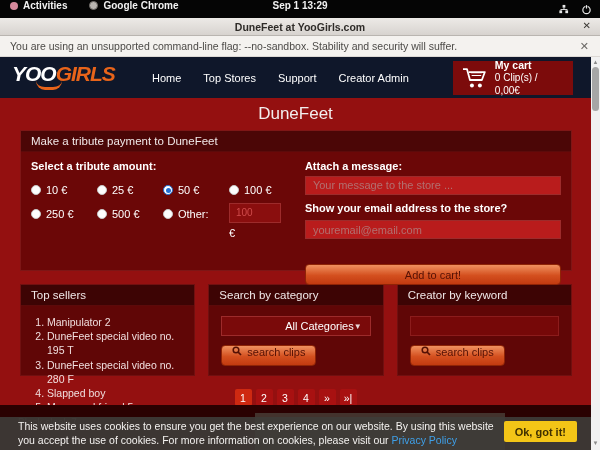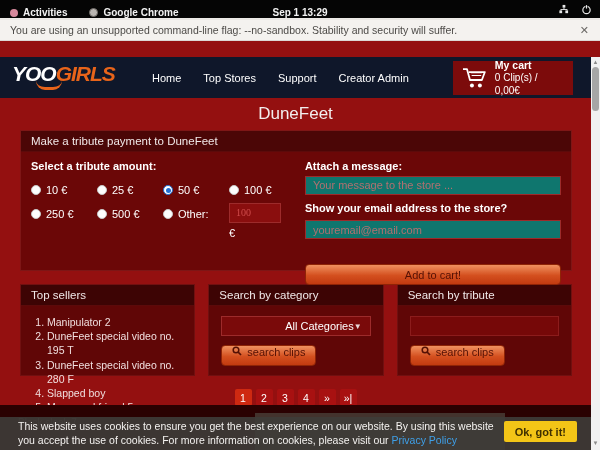--- a/index.html
+++ b/index.html
@@ -2,38 +2,38 @@
 <html><head>
 <meta charset="utf-8">
 <style>
   * { margin:0; padding:0; box-sizing:border-box; }
   html,body { width:600px; height:450px; overflow:hidden; background:#000; }
   body { font-family:"Liberation Sans","DejaVu Sans",sans-serif; }
   .screen { position:relative; width:600px; height:450px; background:#941010; }
 
   
   .topbar { position:absolute; left:0; top:0; width:600px; height:18px; background:#050505;
-            display:flex; align-items:flex-end; color:#f2f2f2; font-size:10px; font-weight:bold; }
+            display:flex; align-items:flex-start; color:#f2f2f2; font-size:10px; font-weight:bold; }
   .topbar .seg { display:flex; align-items:center; gap:5px; }
   .act-dot { width:8px; height:8px; border-radius:50%; background:#d6899c; display:inline-block; }
   .chrome-ico { width:9px; height:9px; border-radius:50%; background:#b9b5b1; border:1.5px solid #6e6a66; display:inline-block; }
   .topbar-left { display:flex; gap:22px; margin-left:10px; }
   .topbar-clock { position:absolute; left:0; right:0; text-align:center; }
   .topbar-right { position:absolute; right:8px; top:0; height:18px; display:flex; align-items:center; gap:12px; }
   .tb-ico { width:11px; height:11px; display:block; }
 
   
   .titlebar { position:absolute; left:0; top:18px; width:600px; height:18px;
               background:linear-gradient(#edeae7,#d7d3cf); border-bottom:1px solid #b9b5b0;
               display:flex; align-items:center; justify-content:center;
               font-size:10.5px; font-weight:bold; color:#2e2b28; }
   .titlebar .win-close { position:absolute; right:9px; top:2px; font-size:10px; color:#3a3733; font-weight:bold; cursor:default; }
 
   
-  .warnbar { position:absolute; left:0; top:20px; width:600px; height:21px; background:#f4f2ef;
+  .warnbar { position:absolute; left:0; top:36px; width:600px; height:21px; background:#f4f2ef;
              border-bottom:1px solid #dcd8d4; display:flex; align-items:center;
              font-size:10.5px; color:#4c4a47; padding:4px 10px; }
   .warnbar .warn-close { position:absolute; right:11px; color:#6b6966; font-size:11px; }
 
   
   .viewport { position:absolute; left:0; top:57px; width:600px; height:393px; background:#941010; overflow:hidden; }
 
   
   .scrollbar { position:absolute; right:0; top:0; width:9px; height:393px; background:#f1f1f1; z-index:40; }
   .scrollbar .arr { width:9px; height:10px; font-size:6px; color:#8a8a8a; text-align:center; line-height:10px; }
@@ -67,23 +67,23 @@
   .t-left { width:272px; }
   .t-right { width:262px; margin-left:8px; }
   .lbl { color:#fff; font-size:11px; font-weight:bold; margin-bottom:3px; }
   .amt-grid { display:grid; grid-template-columns:repeat(4,66px); row-gap:12px; margin-top:12px; }
   .amt { display:flex; align-items:flex-start; gap:5px; color:#fff; font-size:11px; }
   .radio { width:10px; height:10px; border-radius:50%; background:#fdfdfd; border:1px solid #c8c8c8; flex:0 0 auto; margin-top:1px; position:relative; }
   .radio.checked { background:#fff; border:1px solid #1f6ed4; }
   .radio.checked::after { content:""; position:absolute; left:1.5px; top:1.5px; width:5px; height:5px; border-radius:50%; background:#1f6ed4; }
   .other-cell { margin-top:-6px; }
   .other-input { width:52px; height:20px; background:#8a0e0e; border:1px solid #9d2b2b; color:#cf4b4b;
-                 font-size:10px; padding:2px 6px; font-family:Liberation Serif, serif; }
+                 font-size:10px; padding:2px 6px; font-family:Liberation Sans, sans-serif; }
   .other-cur { display:block; color:#fff; font-size:11px; margin-top:4px; }
-  .field { width:100%; height:19px; background:#0f766e; border:1px solid #9d2b2b; color:#e8c8c8;
+  .field { width:100%; height:19px; background:#b91c1c; border:1px solid #9d2b2b; color:#e8c8c8;
            font-size:11px; padding:2px 7px; font-family:inherit; margin-bottom:7px; }
   .field::placeholder { color:#b27070; opacity:1; }
   .btn-cart { width:100%; height:21px; margin-top:18px; border:1px solid #8f2406; border-radius:4px;
               background:linear-gradient(#f09160,#d4501f 55%,#c23a10); color:#541004; font-size:11px;
               font-family:inherit; cursor:pointer; }
 
   
   .panels { display:flex; gap:13px; margin:13px 19px 0 20px; }
   .subpanel { flex:1; height:92px; background:#600606; border:1px solid #701010; }
   .subpanel .panel-h { background:#3d0404; }
@@ -265,21 +265,21 @@
               <svg width="10" height="10" viewBox="0 0 10 10">
                 <circle cx="4" cy="4" r="2.8" fill="none" stroke="#541004" stroke-width="1.5"></circle>
                 <line x1="6.2" y1="6.2" x2="9" y2="9" stroke="#541004" stroke-width="1.7"></line>
               </svg>
               <span>search clips</span>
             </button>
           </div>
         </div>
 
         <div class="subpanel">
-          <div class="panel-h">Search by tribute</div>
+          <div class="panel-h">Creator by keyword</div>
           <div class="sp-body">
             <input class="kw-input" style="">
             <button class="btn-search">
               <svg width="10" height="10" viewBox="0 0 10 10">
                 <circle cx="4" cy="4" r="2.8" fill="none" stroke="#541004" stroke-width="1.5"></circle>
                 <line x1="6.2" y1="6.2" x2="9" y2="9" stroke="#541004" stroke-width="1.7"></line>
               </svg>
               <span>search clips</span>
             </button>
           </div>

